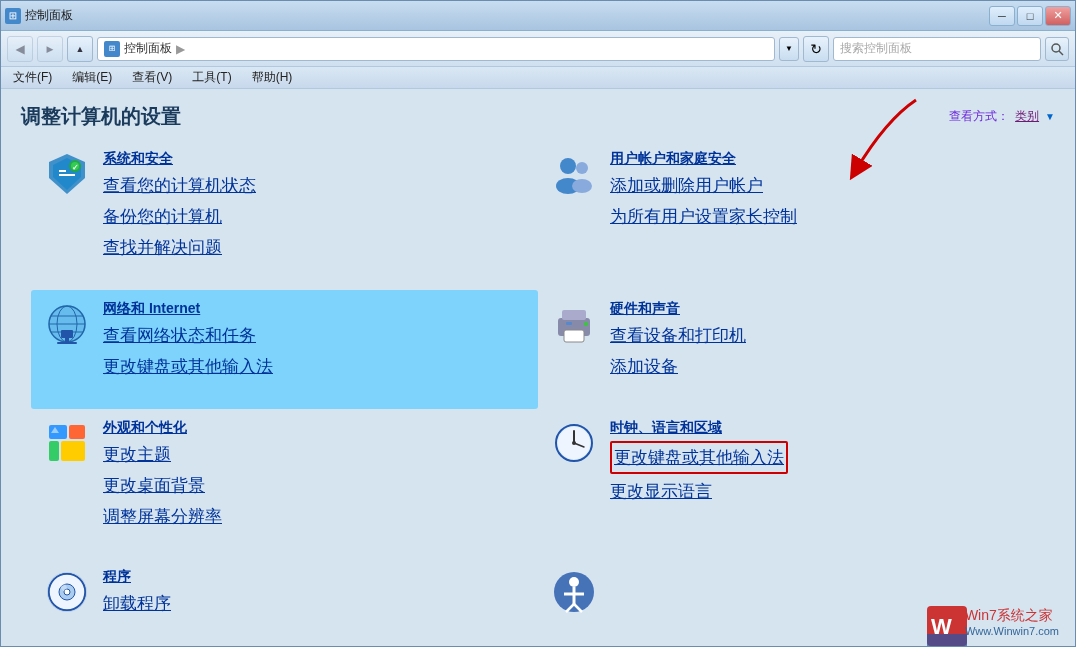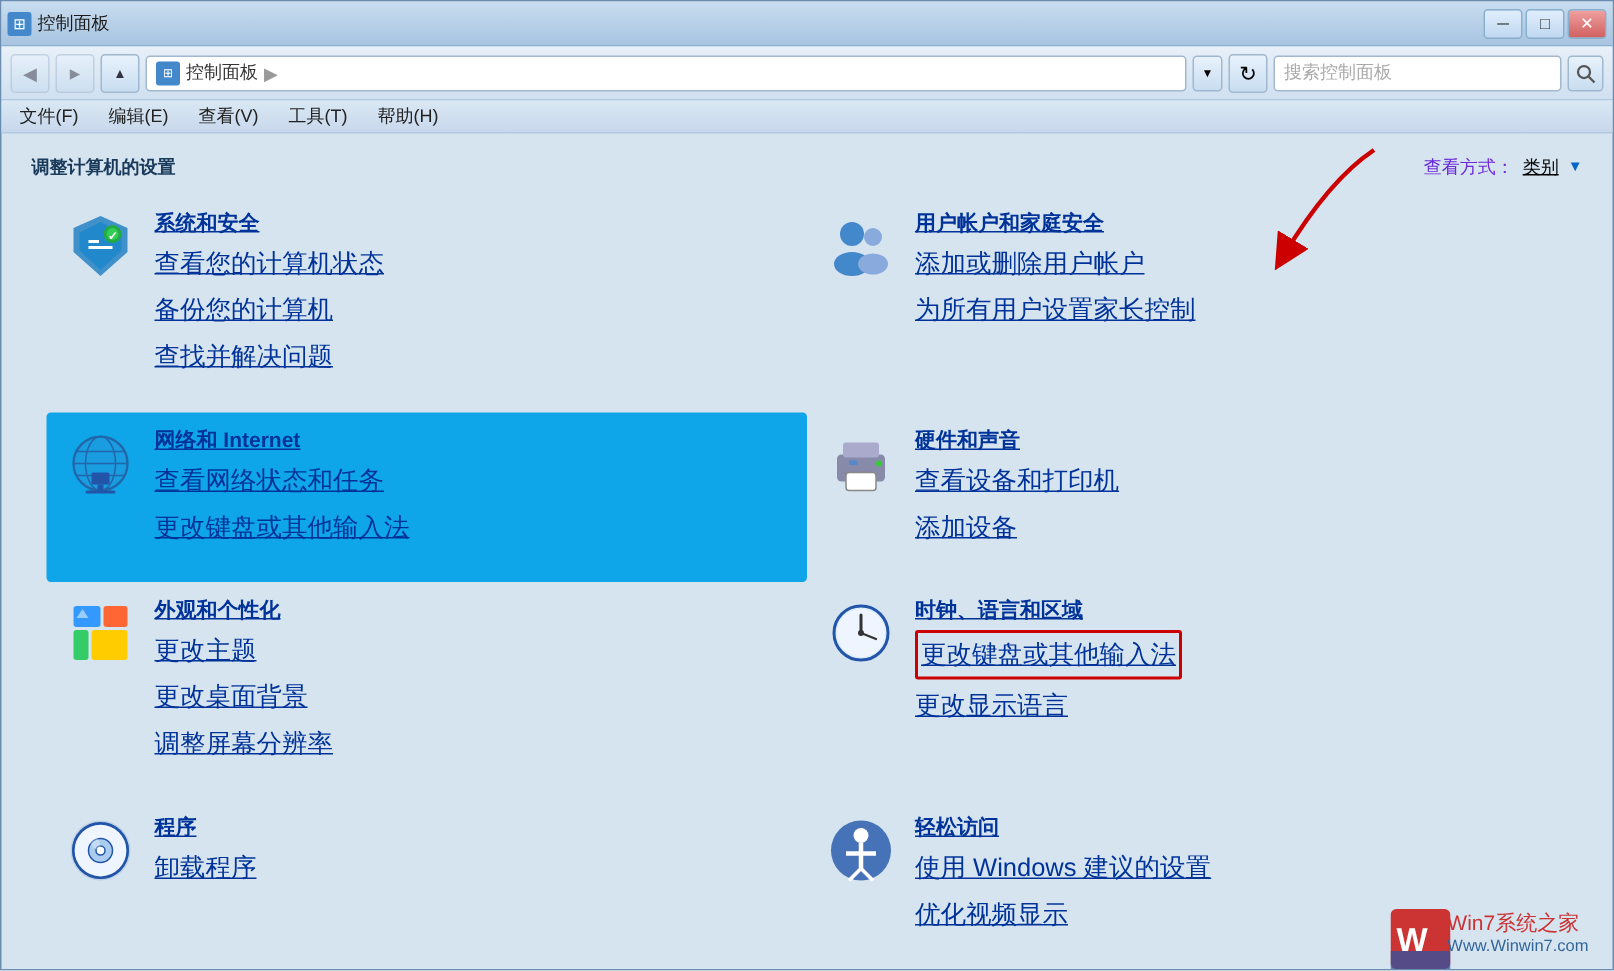--- a/index.html
+++ b/index.html
@@ -151,21 +151,21 @@
       font-size: 8px;
     }
     .search-box {
       display: flex;
       align-items: center;
       background: white;
       border: 1px solid #a0b8d0;
       border-radius: 3px;
       height: 24px;
       padding: 0 6px;
-      width: 192px;
+      width: 208px;
       font-size: 12px;
       color: #999;
     }
     .search-icon-btn {
       width: 24px;
       height: 24px;
       border: 1px solid #a0b8d0;
       background: linear-gradient(to bottom, #e8f2fc, #c8ddf0);
       border-radius: 3px;
       display: flex;
@@ -196,34 +196,34 @@
 
     
     .content-header {
       padding: 14px 20px 10px 20px;
       display: flex;
       align-items: center;
       justify-content: space-between;
       flex-shrink: 0;
     }
     .content-title {
-      font-size: 12px;
+      font-size: 20px;
       font-weight: bold;
       color: #1a3a5c;
     }
     .view-options {
       display: flex;
       align-items: center;
       gap: 6px;
       font-size: 12px;
       color: #333;
     }
     .view-label { color: #6d28d9; }
     .view-value {
-      color: #000000;
+      color: #701a75;
       cursor: pointer;
       text-decoration: underline;
     }
     .view-dropdown-arrow {
       color: #0066cc;
       font-size: 10px;
     }
 
     
     .cp-grid {
@@ -236,21 +236,21 @@
 
     .cp-item {
       display: flex;
       align-items: flex-start;
       padding: 10px 12px;
       border-radius: 3px;
       cursor: pointer;
       gap: 12px;
     }
     .cp-item.selected {
-      background: #0ea5e9;
+      background: #7dd3fc;
     }
 
     .cp-item-icon {
       width: 48px;
       height: 48px;
       flex-shrink: 0;
       display: flex;
       align-items: center;
       justify-content: center;
       font-size: 32px;
@@ -527,25 +527,20 @@
           <div class="cp-item-icon">
             <svg width="48" height="48" viewBox="0 0 48 48">
               <circle cx="24" cy="24" r="20" fill="#2255aa" opacity="0.8"></circle>
               <circle cx="24" cy="14" r="5" fill="white"></circle>
               <line x1="24" y1="19" x2="24" y2="36" stroke="white" stroke-width="3"></line>
               <line x1="14" y1="26" x2="34" y2="26" stroke="white" stroke-width="3"></line>
               <line x1="24" y1="36" x2="16" y2="44" stroke="white" stroke-width="2.5"></line>
               <line x1="24" y1="36" x2="32" y2="44" stroke="white" stroke-width="2.5"></line>
             </svg>
           </div>
-          <div class="cp-item-text">
-            <span class="cp-item-title">轻松访问</span>
-            <span class="cp-item-link">使用 Windows 建议的设置</span>
-            <span class="cp-item-link">优化视频显示</span>
-          </div>
         </div>
 
       </div>
 
       <div class="watermark">
         <div class="watermark-logo">
           <svg width="40" height="40" viewBox="0 0 40 40">
             <rect width="40" height="40" rx="4" fill="#cc3333"></rect>
             <text x="4" y="28" font-size="22" font-weight="bold" fill="white">W</text>
             <rect x="0" y="28" width="40" height="12" rx="0" fill="#2255aa" opacity="0.7"></rect>

